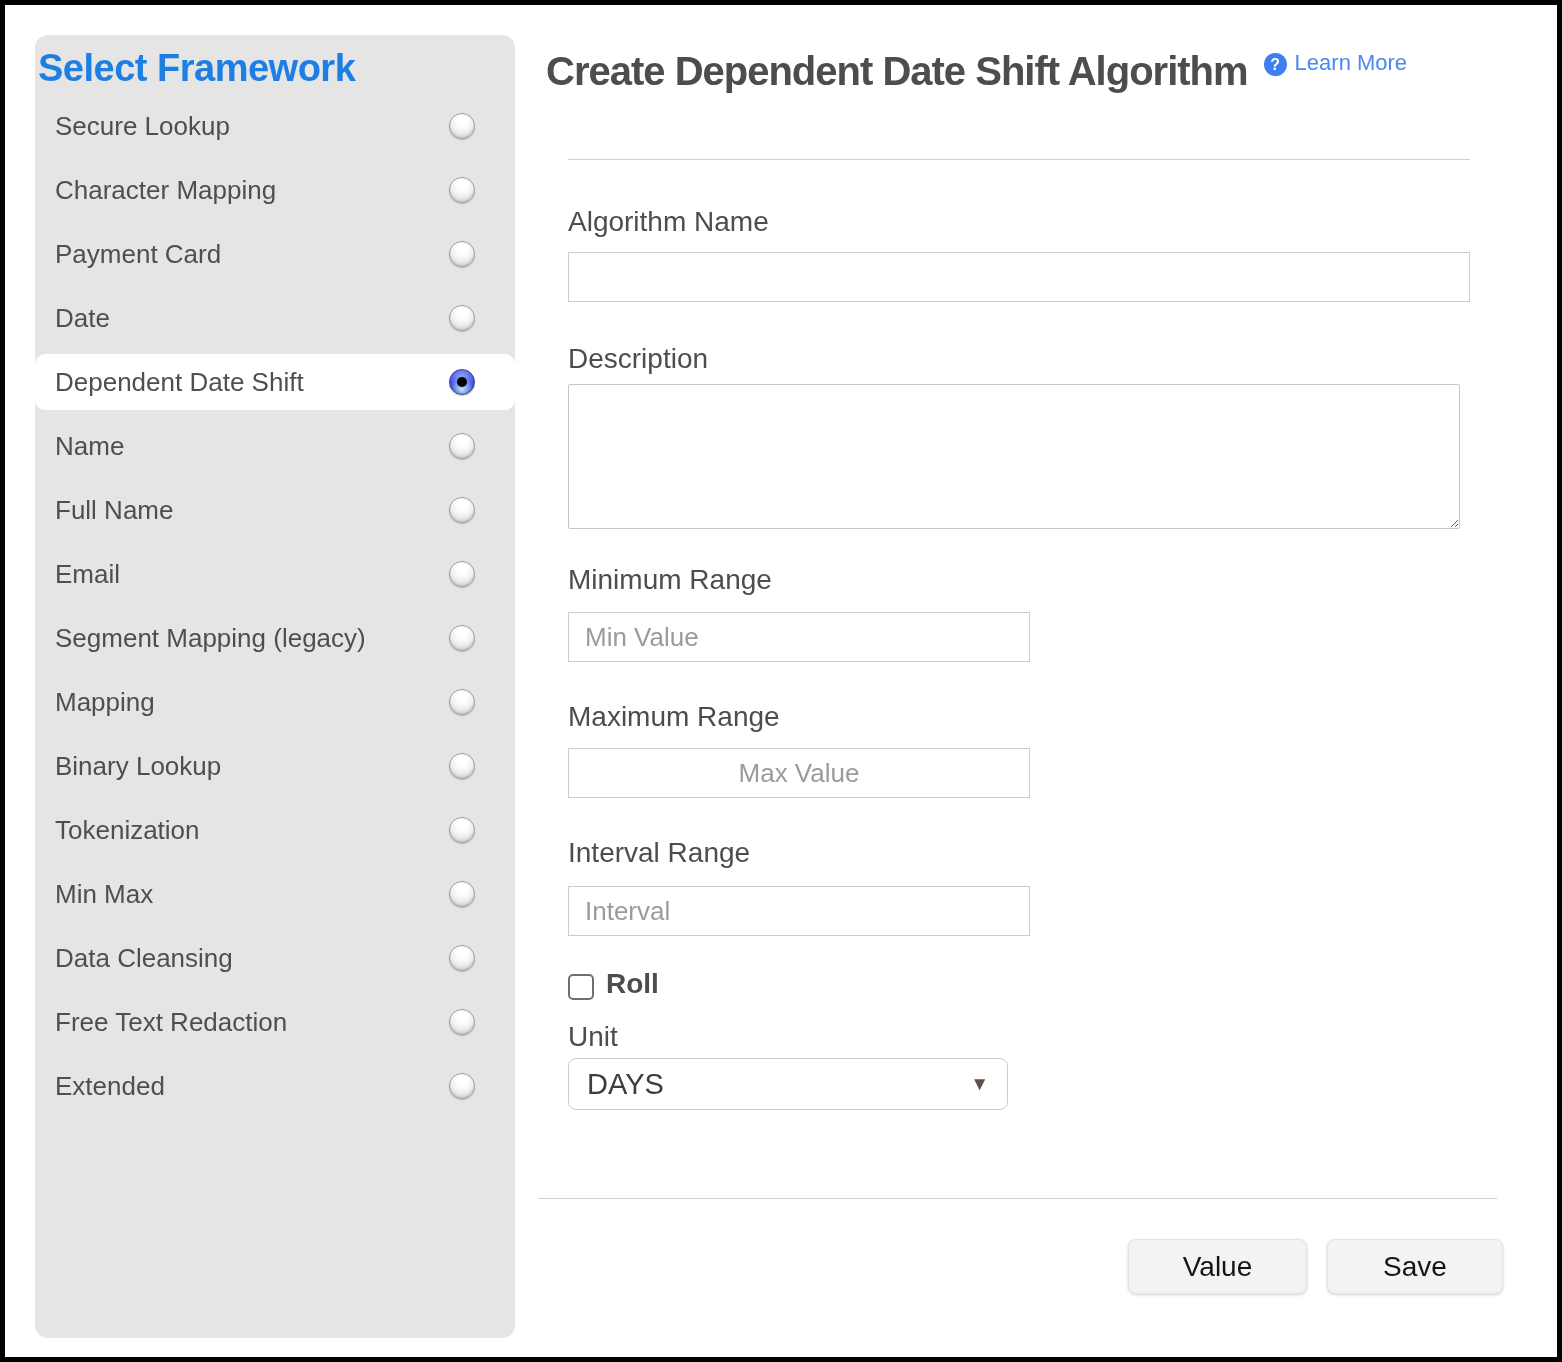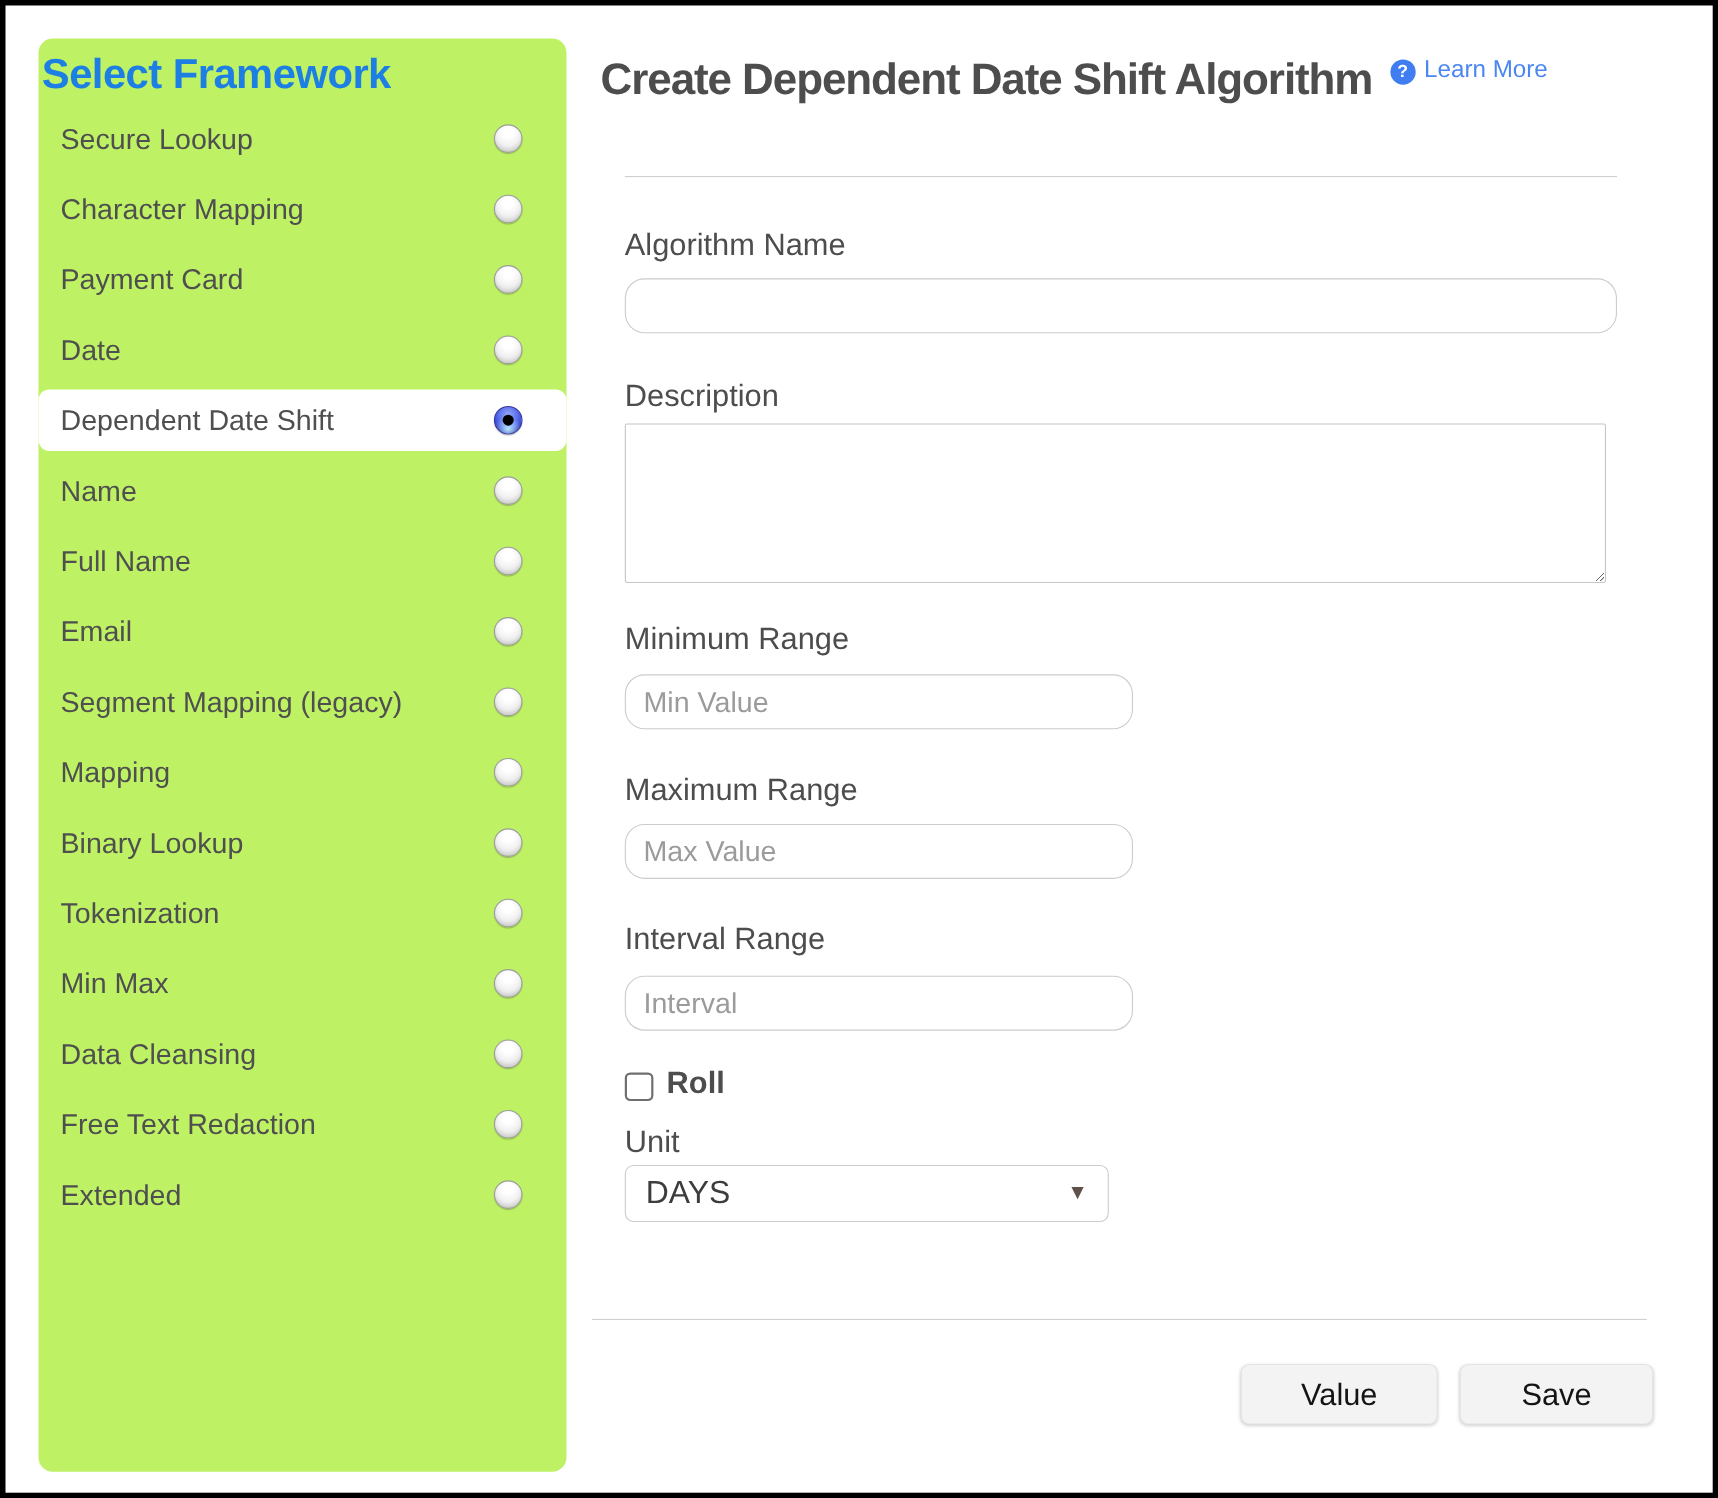--- a/index.html
+++ b/index.html
@@ -10,21 +10,21 @@
     border:5px solid #000;
     background:#fff;
     font-family:"Liberation Sans","DejaVu Sans",sans-serif;
     overflow:hidden;
   }
 
   
   .sidebar {
     position:absolute; left:30px; top:30px;
     width:480px; height:1303px;
-    background:#bef264;
+    background:#e5e5e5;
     border-radius:13px;
   }
   .sidebar-title {
     padding:10px 0 0 3px;
     font-size:38px; line-height:46px;
     font-weight:bold;
     color:#1d7fe4;
     letter-spacing:-0.5px;
   }
   .sidebar-list { margin-top:3px; }
@@ -100,31 +100,31 @@
   .flabel.description { margin-top:40px; }
   .flabel.minimum { margin-top:34px; }
   .flabel.maximum { margin-top:38px; }
   .flabel.interval { margin-top:38px; }
   .flabel.unit { margin-top:20px; }
 
   .text-input {
     display:block;
     margin:13px 0 16px 30px;
     height:50px;
-    border:1px solid #cccccc; border-radius:18px;
+    border:1px solid #cccccc; border-radius:0;
     padding:0 16px;
     font-size:26px; color:#333;
     font-family:inherit;
     background:#fff;
     outline:none;
   }
   .text-input::placeholder, .desc::placeholder { color:#9b9b9b; opacity:1; }
   .w-full { width:902px; }
   .w-half { width:462px; margin-top:15px; }
-  .w-half.max { margin-top:14px; }
+  .w-half.max { margin-top:14px;text-align:center; }
   .w-half.intv { margin-top:16px; }
 
   .desc {
     display:block;
     margin:8px 0 0 30px;
     width:892px; height:145px;
     border:1px solid #c6c6c6; border-radius:2px;
     padding:10px 14px;
     font-size:24px; color:#333;
     font-family:inherit;

